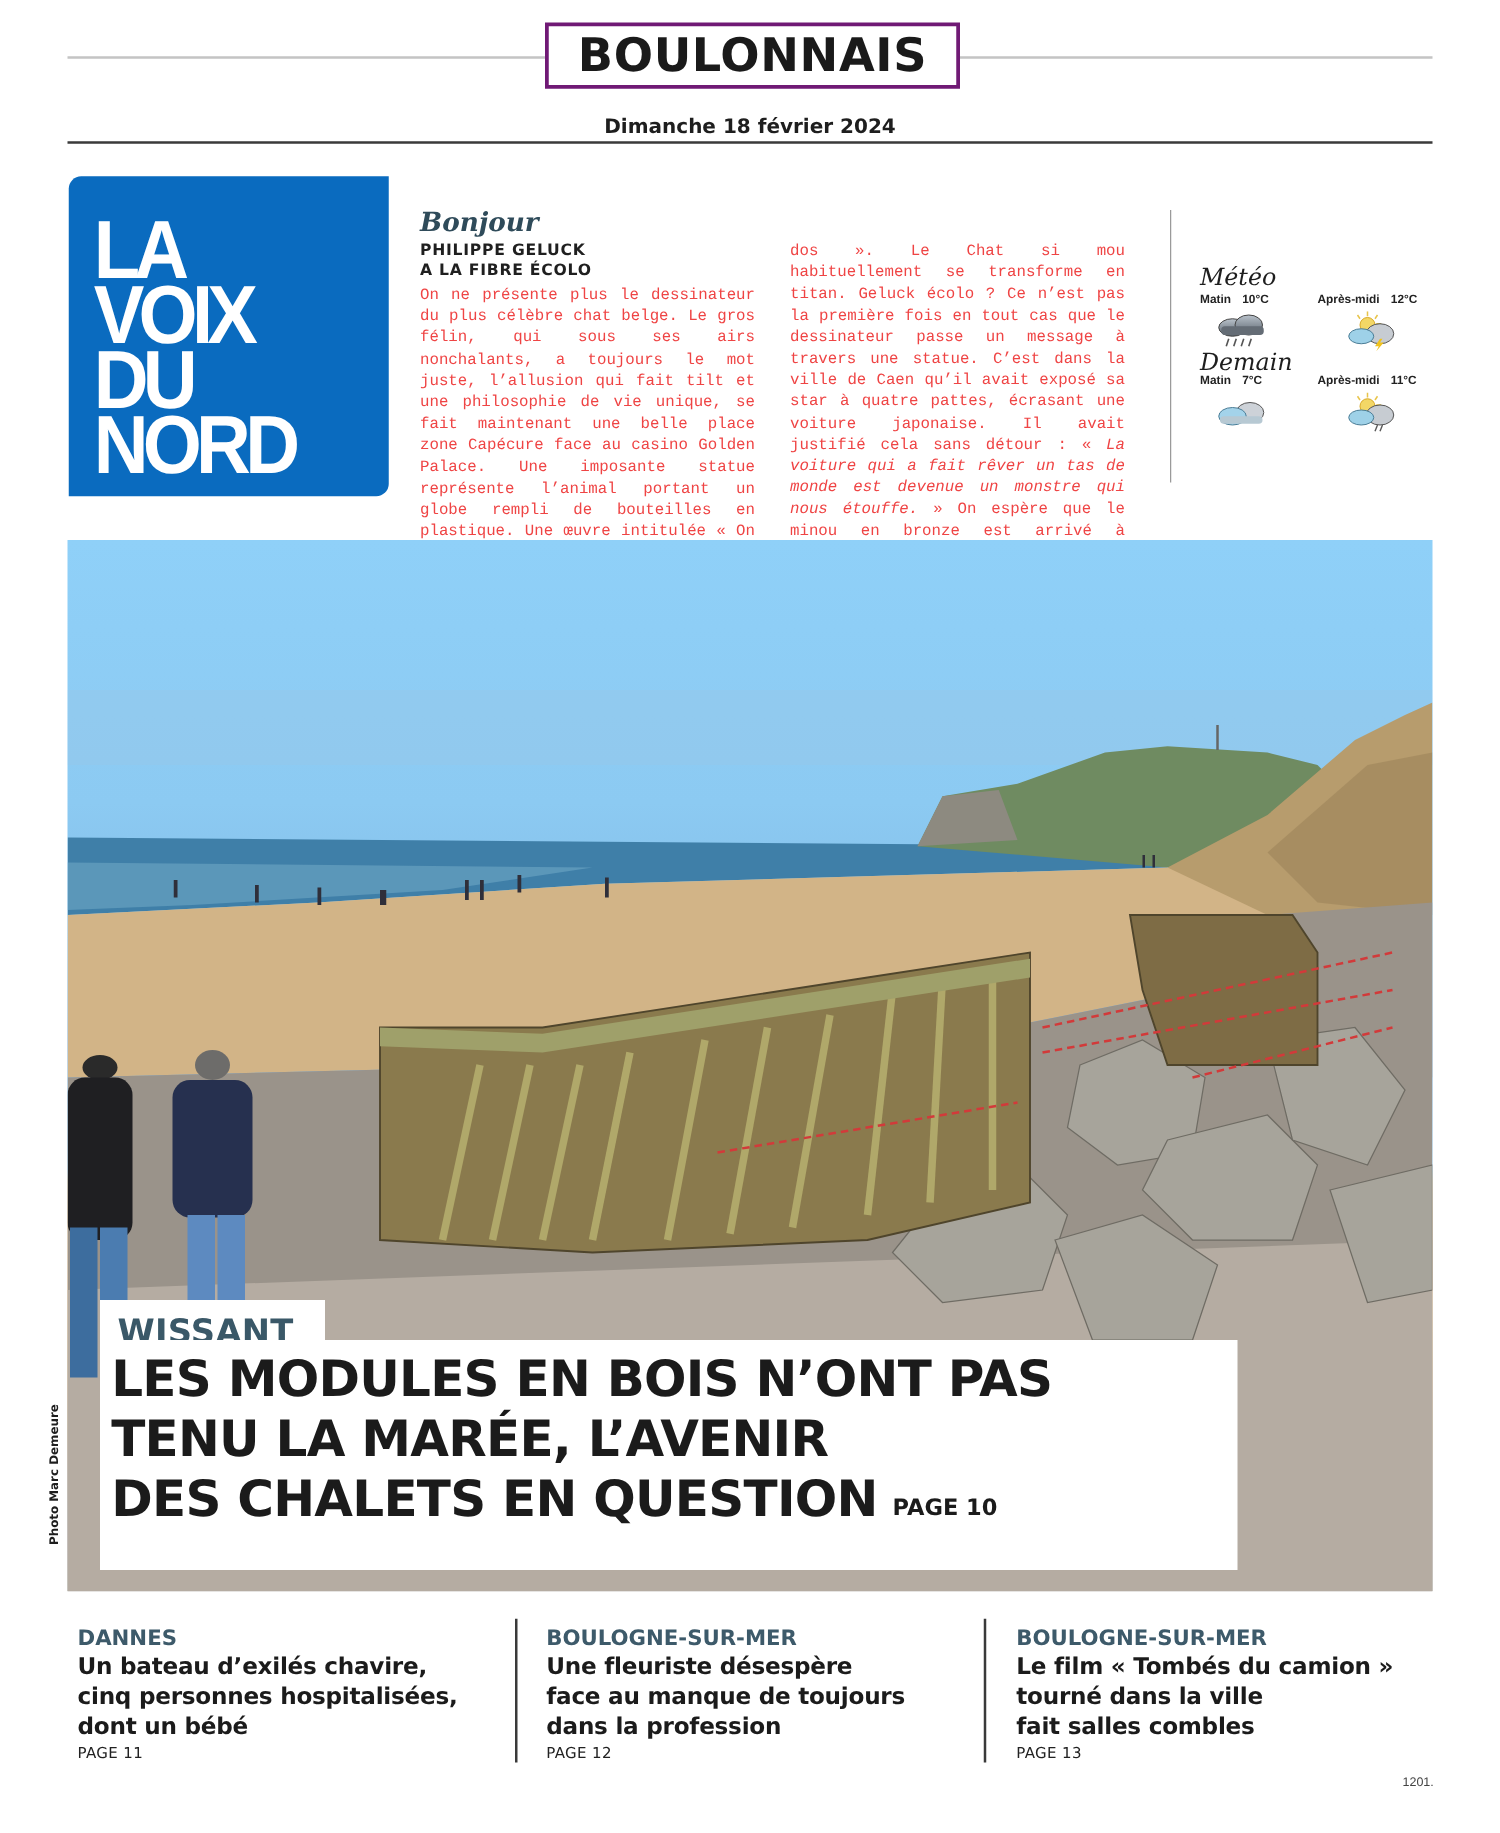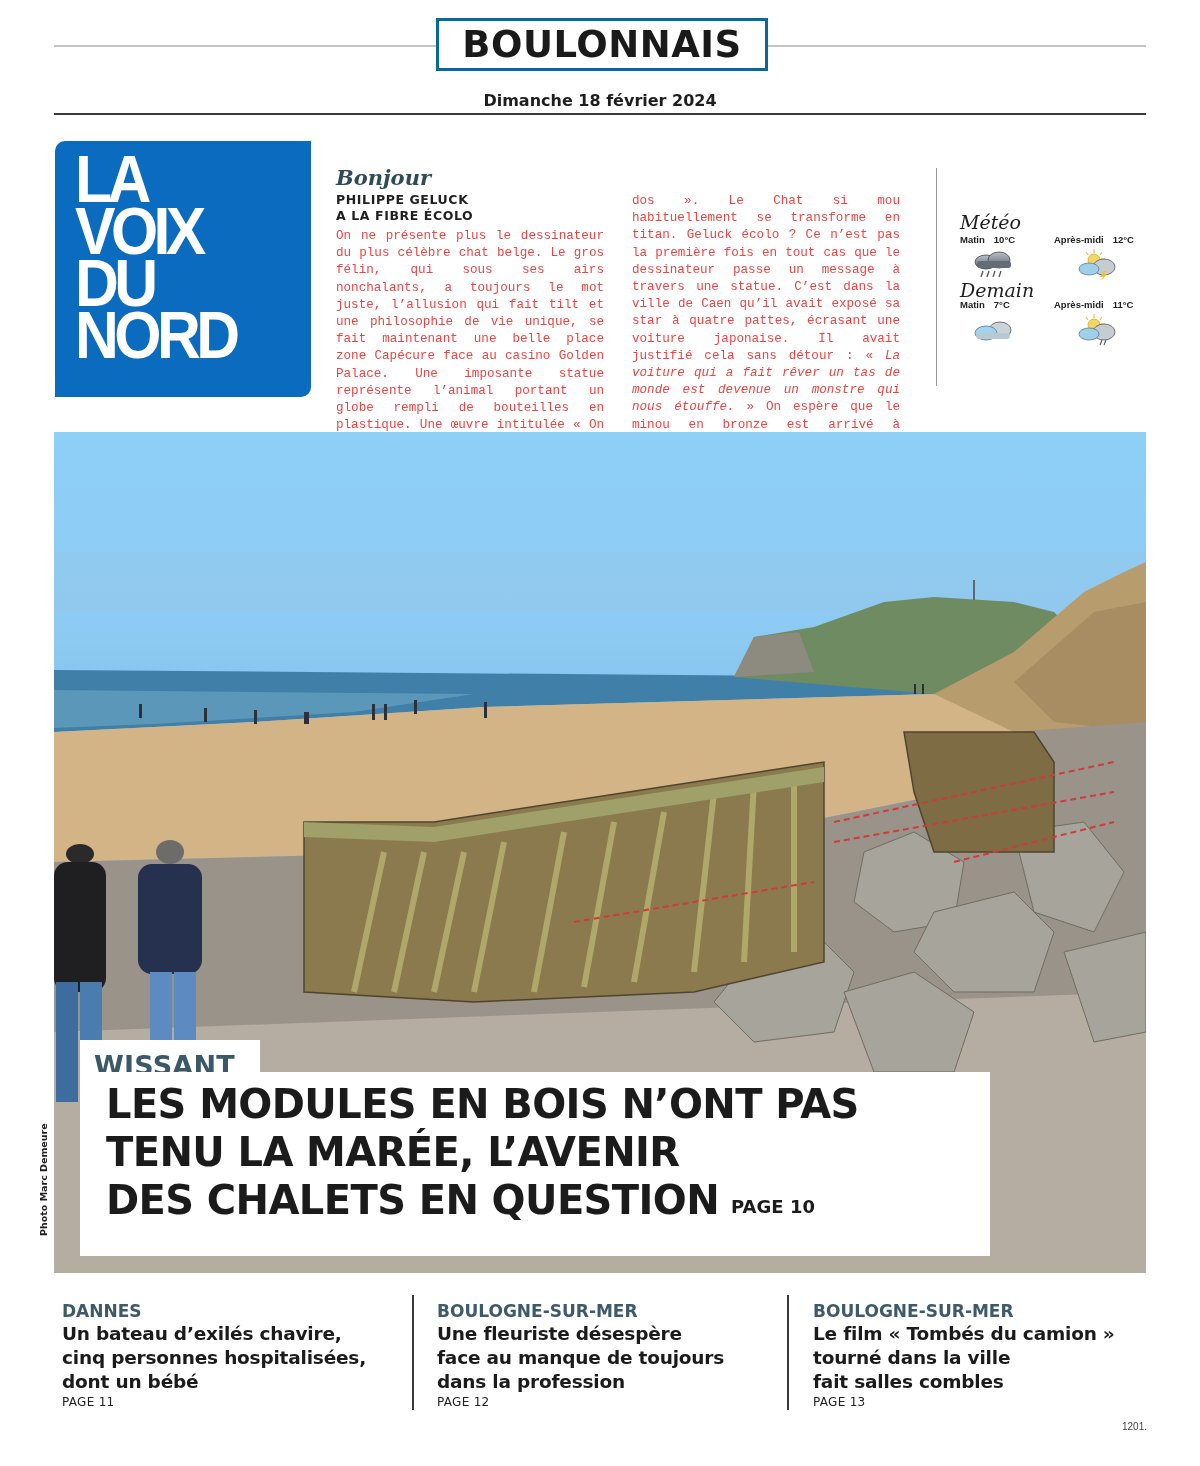--- a/index.html
+++ b/index.html
@@ -2,29 +2,29 @@
 <html><head>
 <meta charset="utf-8">
 <style>
   * { box-sizing: border-box; margin: 0; padding: 0; }
   html, body { width: 1200px; height: 1466px; background: #ffffff; overflow: hidden; }
   body { position: relative; font-family: "Liberation Sans", sans-serif; color: #1b1b1b; }
 
   
   .rule-top { position: absolute; left: 54px; top: 45px; width: 1092px; height: 2px; background: #c4c4c4; }
   .section-box { position: absolute; left: 436px; top: 18px; width: 332px; height: 53px; background: #fff;
-    border: 3px solid #0369a1; display: flex; align-items: center; justify-content: center; }
+    border: 3px solid #701a75; display: flex; align-items: center; justify-content: center; }
   .section-box span { font-family: "DejaVu Sans", sans-serif; font-weight: bold; font-size: 37px; letter-spacing: 0.5px; color: #1a1a1a; }
   .date { position: absolute; left: 0; width: 1200px; top: 91px; text-align: center;
     font-family: "DejaVu Sans", sans-serif; font-weight: bold; font-size: 16px; color: #1e1e1e; }
   .rule-bottom { position: absolute; left: 54px; top: 113px; width: 1092px; height: 2px; background: #3a3a3a; }
 
   
   .logo { position: absolute; left: 55px; top: 141px; width: 256px; height: 256px; background: #0a6bbf;
-    border-radius: 10px 0 10px 0; padding: 12px 0 0 20px; }
+    border-radius: 10px 0 10px 0; padding: 32px 0 0 20px; }
   .logo div { font-family: "Liberation Sans", sans-serif; font-weight: bold; color: #fff;
     font-size: 66px; line-height: 52px; letter-spacing: -5px; transform: scaleX(0.92); transform-origin: left; }
 
   
   .bonjour { position: absolute; left: 336px; top: 164px; width: 567px; }
   .bonjour-title { font-family: "DejaVu Serif", serif; font-weight: bold; font-style: italic; font-size: 21px; color: #2f4b5a; line-height: 28px; }
   .bonjour-head { font-family: "DejaVu Sans", sans-serif; font-weight: bold; font-size: 12.5px; line-height: 16px; letter-spacing: 0.6px; color: #1f1f1f; }
   .col-a { position: absolute; left: 336px; top: 228px; width: 268px; }
   .col-b { position: absolute; left: 632px; top: 193px; width: 268px; }
   .body-text { font-family: Liberation Mono, monospace; font-size: 12.6px; line-height: 17.2px; text-align: justify; color: #ef4444; }
@@ -48,21 +48,21 @@
   
   .photo { position: absolute; left: 54px; top: 432px; width: 1092px; height: 841px; overflow: hidden;
     background: linear-gradient(180deg, #8fd0f8 0%, #8ccaf2 25%, #83bce6 40%, #7fb3e0 48%, #8cc0e6 56%, #a2cfe9 60%, #c9c0a2 61%, #c9ad84 64%, #c6a47a 72%, #b89a74 78%, #a38d74 85%, #978e88 92%, #a59f98 100%); }
   .photo svg { position: absolute; left: 0; top: 0; }
   .photo-credit { position: absolute; left: 38px; top: 1236px; transform: rotate(-90deg); transform-origin: left top;
     font-family: "DejaVu Sans", sans-serif; font-weight: bold; font-size: 9.5px; color: #1e1e1e; white-space: nowrap; }
 
   .kicker-box { position: absolute; left: 80px; top: 1040px; width: 180px; height: 38px; background: #fff;
     padding: 12px 0 0 14px; display: flex; align-items: center; }
   .kicker-box span { font-family: "DejaVu Sans", sans-serif; font-weight: bold; font-size: 27px; color: #3a5868; letter-spacing: 0.2px; }
-  .headline-box { position: absolute; left: 80px; top: 1072px; width: 910px; height: 184px; background: #fff; padding: 8px 0 0 26px; }
+  .headline-box { position: absolute; left: 80px; top: 1072px; width: 910px; height: 184px; background: #fff; padding: 8px 0 0 9px; }
   .headline-box .line { font-family: "DejaVu Sans", sans-serif; font-weight: bold; font-size: 40px; line-height: 48px; color: #1b1b1b; letter-spacing: -0.6px; white-space: nowrap; }
   .headline-box .page { font-size: 18px; letter-spacing: 0; margin-left: 12px; vertical-align: 1px; }
 
   
   .teaser { position: absolute; top: 1300px; width: 350px; }
   .teaser-kicker { font-family: "DejaVu Sans", sans-serif; font-weight: bold; font-size: 17px; line-height: 22px; color: #3d5a6a; }
   .teaser-title { font-family: "DejaVu Sans", sans-serif; font-weight: bold; font-size: 18.5px; line-height: 24px; color: #1b1b1b; letter-spacing: -0.2px; }
   .teaser-page { font-family: "DejaVu Sans", sans-serif; font-size: 12px; line-height: 16px; color: #222; letter-spacing: 0.3px; }
   .sep { position: absolute; top: 1295px; width: 2px; height: 115px; background: #3a3a3a; }
   .folio { position: absolute; left: 1122px; top: 1421px; font-family: "Liberation Sans", sans-serif; font-size: 10px; color: #444; }

